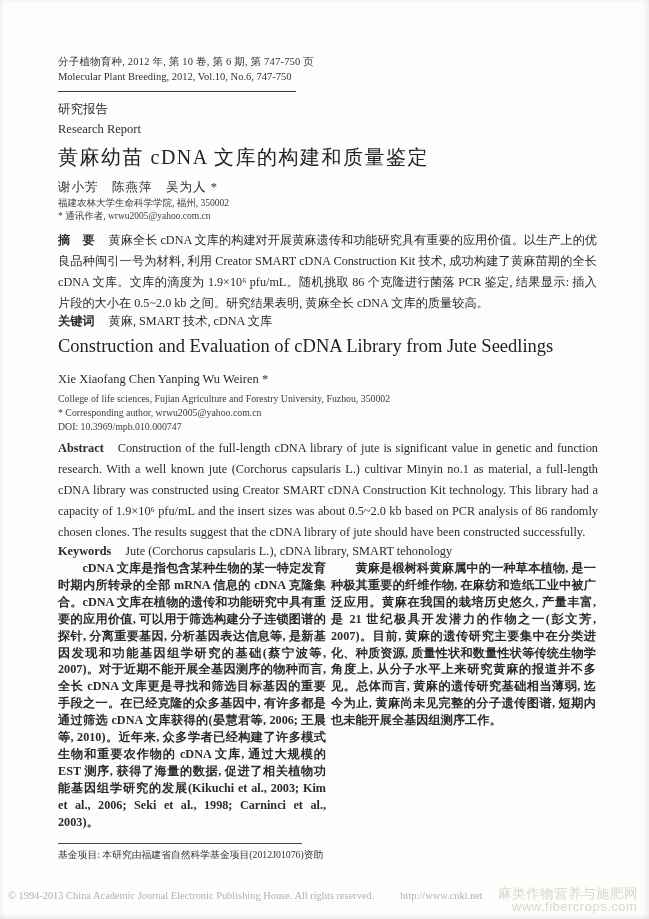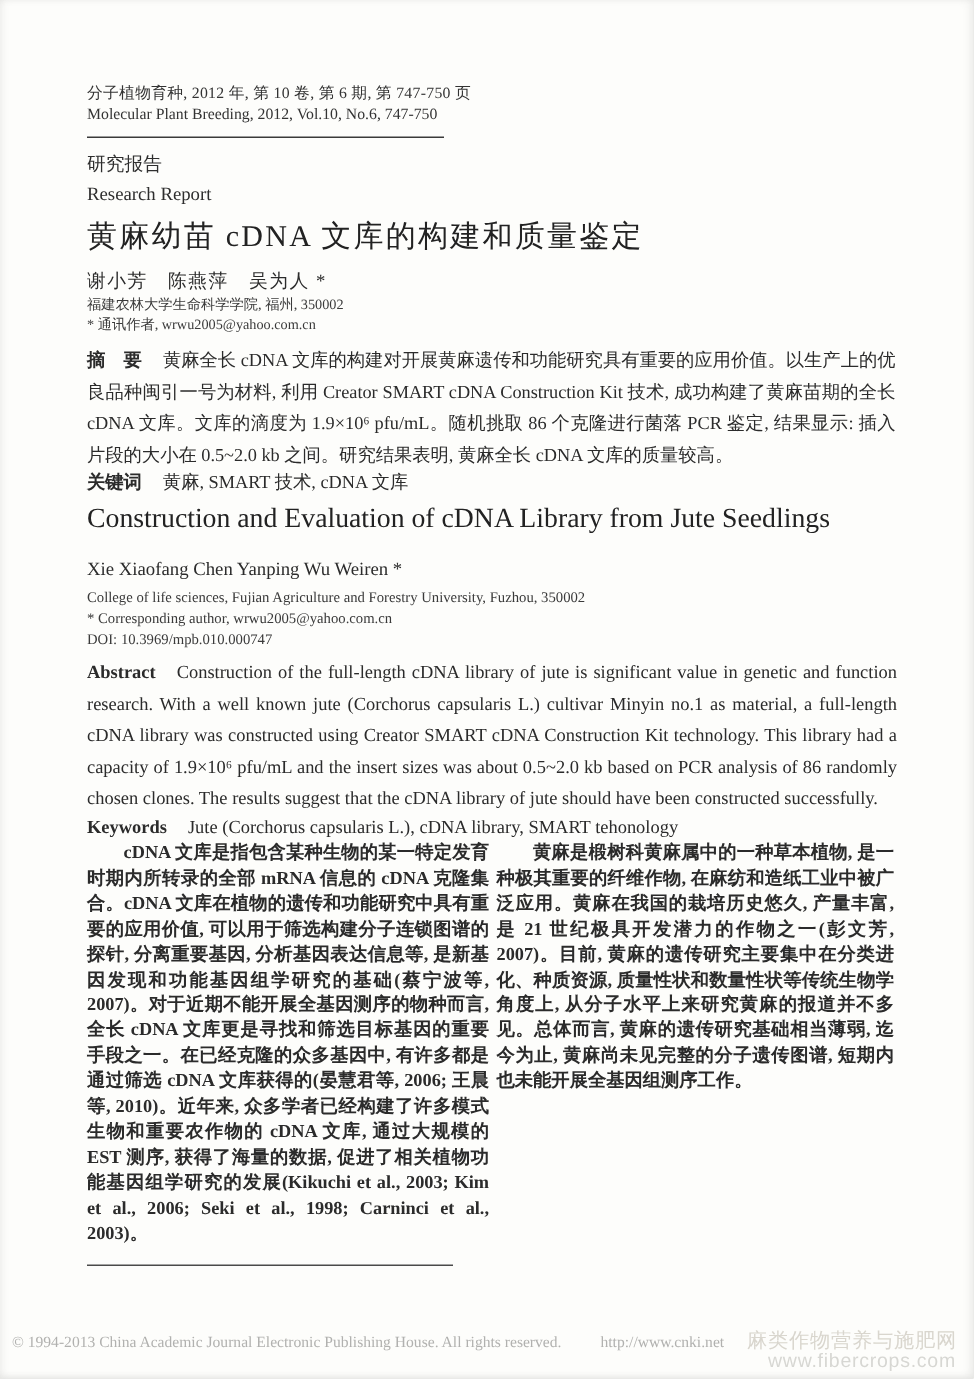--- a/index.html
+++ b/index.html
@@ -79,19 +79,20 @@
 
   <div class="abs col col-left">
     <p>cDNA 文库是指包含某种生物的某一特定发育时期内所转录的全部 mRNA 信息的 cDNA 克隆集合。cDNA 文库在植物的遗传和功能研究中具有重要的应用价值, 可以用于筛选构建分子连锁图谱的探针, 分离重要基因, 分析基因表达信息等, 是新基因发现和功能基因组学研究的基础(蔡宁波等, 2007)。对于近期不能开展全基因测序的物种而言, 全长 cDNA 文库更是寻找和筛选目标基因的重要手段之一。在已经克隆的众多基因中, 有许多都是通过筛选 cDNA 文库获得的(晏慧君等, 2006; 王晨等, 2010)。近年来, 众多学者已经构建了许多模式生物和重要农作物的 cDNA 文库, 通过大规模的 EST 测序, 获得了海量的数据, 促进了相关植物功能基因组学研究的发展(Kikuchi et al., 2003; Kim et al., 2006; Seki et al., 1998; Carninci et al., 2003)。</p>
   </div>
 
   <div class="abs col col-right">
     <p>黄麻是椴树科黄麻属中的一种草本植物, 是一种极其重要的纤维作物, 在麻纺和造纸工业中被广泛应用。黄麻在我国的栽培历史悠久, 产量丰富, 是 21 世纪极具开发潜力的作物之一(彭文芳, 2007)。目前, 黄麻的遗传研究主要集中在分类进化、种质资源, 质量性状和数量性状等传统生物学角度上, 从分子水平上来研究黄麻的报道并不多见。总体而言, 黄麻的遗传研究基础相当薄弱, 迄今为止, 黄麻尚未见完整的分子遗传图谱, 短期内也未能开展全基因组测序工作。</p>
   </div>
 
   <div class="abs fn-rule"></div>
+  <div class="abs fund">基金项目: 本研究由福建省自然科学基金项目(2012J01076)资助</div>
 
   <div class="abs footer-line"><span>© 1994-2013 China Academic Journal Electronic Publishing House. All rights reserved.</span><span class="url">http://www.cnki.net</span></div>
 
   <div class="abs wm-cn">麻类作物营养与施肥网</div>
   <div class="abs wm-url">www.fibercrops.com</div>
 
 </div>
 
 </body></html>

